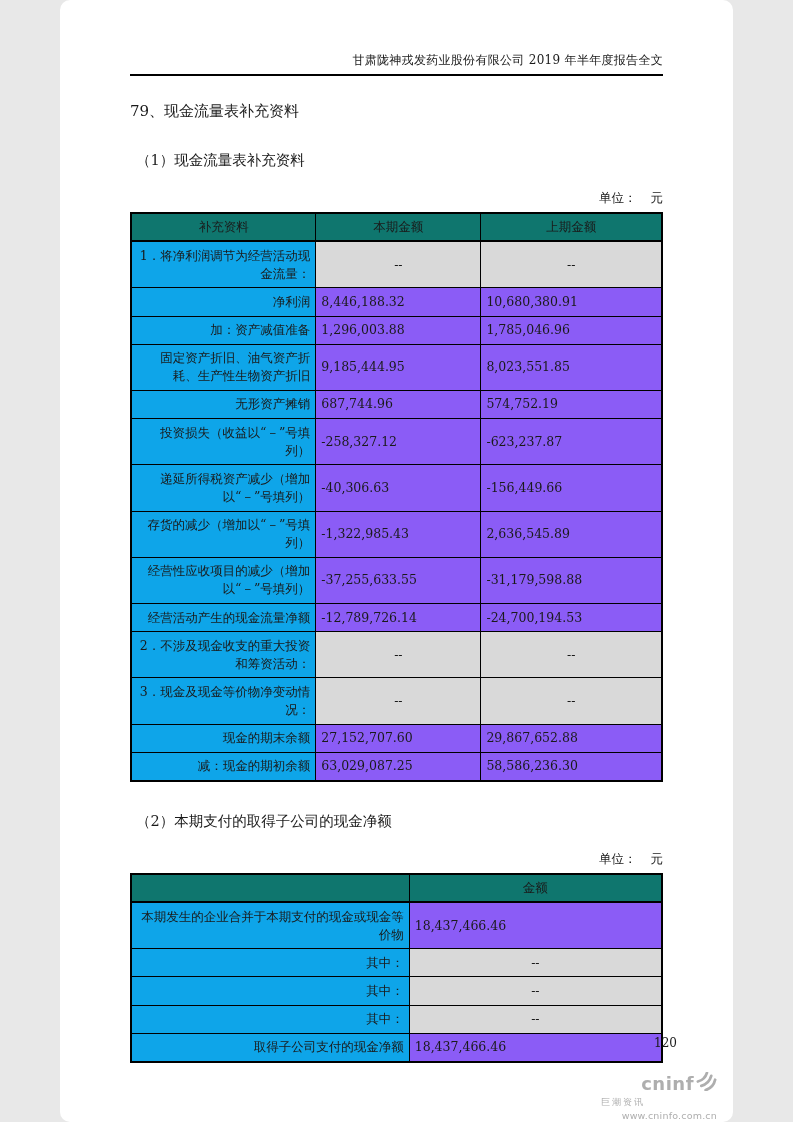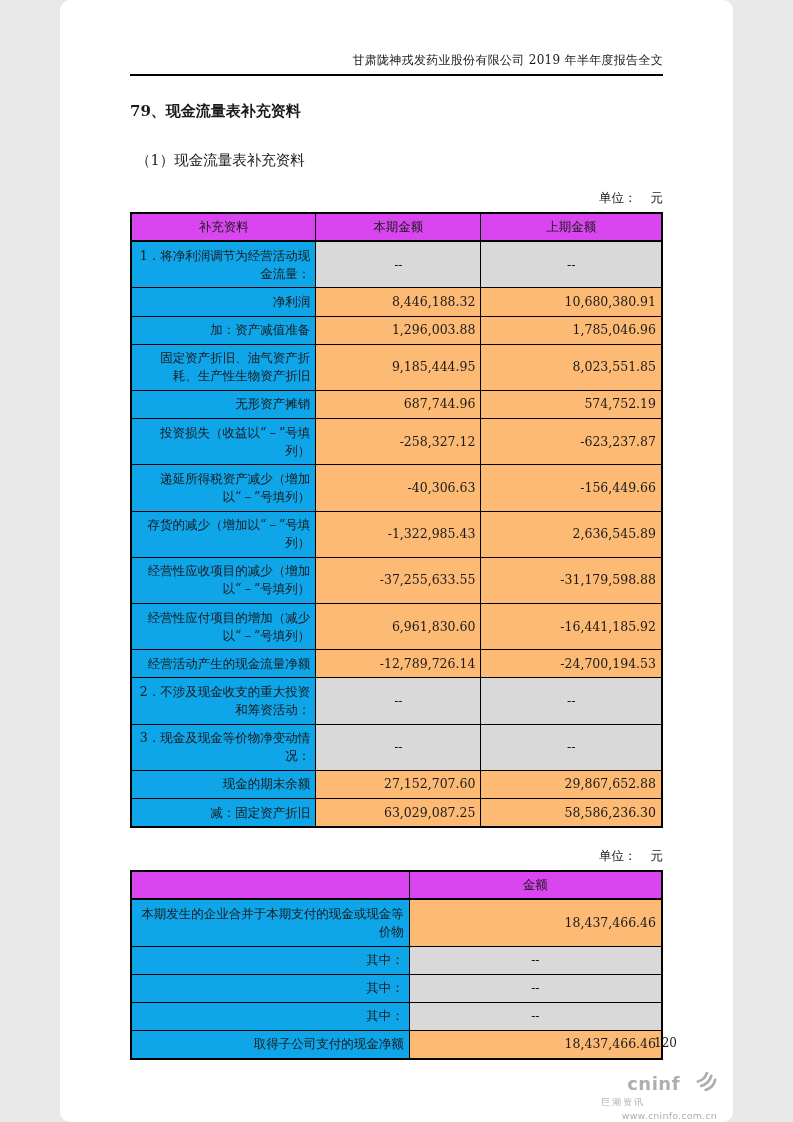--- a/index.html
+++ b/index.html
@@ -22,21 +22,21 @@
     padding-bottom: 5px;
     text-align: right;
     font-size: 12px;
     letter-spacing: 0.3px;
     border-bottom: 2px solid #000;
   }
 
   .h1 {
     margin-top: 26px;
     font-size: 15px;
-    font-weight: bold;
+    font-weight: normal;
   }
   .h2 {
     margin-top: 30px;
     padding-left: 6px;
     font-size: 14.5px;
     font-weight: normal;
   }
   .unit {
     margin-top: 20px;
     margin-bottom: 5px;
@@ -53,27 +53,27 @@
   }
   th, td {
     border: 1px solid #000;
     font-size: 12.5px;
     line-height: 1.45;
     padding: 4.5px 5px;
     font-weight: normal;
     overflow: hidden;
   }
   thead th {
-    background: #d946ef;
+    background: #0f766e;
     text-align: center;
     padding: 4px 5px;
     border-bottom: 2px solid #000;
   }
   td.label { background: #0ea5e9; text-align: right; }
-  td.num   { background: #fdba74; text-align: right; }
+  td.num   { background: #8b5cf6; }
   td.dash  { background: #d9d9d9; text-align: center; }
 
   .notes { margin-top: 13px; font-size: 12.5px; }
 
   .page-number {
     position: absolute;
     top: 1036px;
     right: 56px;
     font-size: 12px;
   }
@@ -83,21 +83,21 @@
     top: 1072px;
     right: 16px;
     width: 116px;
     color: #aeaeae;
     font-family: "DejaVu Sans", "Liberation Sans", sans-serif;
   }
   .logo-row {
     display: flex;
     align-items: center;
     justify-content: flex-end;
-    gap: 16px;
+    gap: 2px;
   }
   .logo-brand {
     font-size: 18px;
     font-weight: bold;
     letter-spacing: 0.5px;
     line-height: 1;
   }
   .logo-cn {
     font-size: 9px;
     letter-spacing: 2px;
@@ -179,52 +179,48 @@
           <td class="label">存货的减少（增加以“－”号填列）</td>
           <td class="num">-1,322,985.43</td>
           <td class="num">2,636,545.89</td>
         </tr>
         <tr>
           <td class="label">经营性应收项目的减少（增加以“－”号填列）</td>
           <td class="num">-37,255,633.55</td>
           <td class="num">-31,179,598.88</td>
         </tr>
         <tr>
-          <td class="label">经营性应付项目的增加（减少以“－”号填列）</td>
-          <td class="num">6,961,830.60</td>
-          <td class="num">-16,441,185.92</td>
-        </tr>
-        <tr>
           <td class="label">经营活动产生的现金流量净额</td>
           <td class="num">-12,789,726.14</td>
           <td class="num">-24,700,194.53</td>
         </tr>
         <tr>
           <td class="label">2．不涉及现金收支的重大投资和筹资活动：</td>
           <td class="dash">--</td>
           <td class="dash">--</td>
         </tr>
         <tr>
           <td class="label">3．现金及现金等价物净变动情况：</td>
           <td class="dash">--</td>
           <td class="dash">--</td>
         </tr>
         <tr>
           <td class="label">现金的期末余额</td>
           <td class="num">27,152,707.60</td>
           <td class="num">29,867,652.88</td>
         </tr>
         <tr>
-          <td class="label">减：固定资产折旧</td>
+          <td class="label">减：现金的期初余额</td>
           <td class="num">63,029,087.25</td>
           <td class="num">58,586,236.30</td>
         </tr>
       </tbody>
     </table>
 
+    <div class="h2">（2）本期支付的取得子公司的现金净额</div>
 
     <div class="unit"><span>单位：</span><span class="gap"></span><span>元</span></div>
 
     <table>
       <colgroup>
           <col style="width:52.4%">
           <col style="width:47.6%">
         </colgroup>
       <thead>
         <tr>

